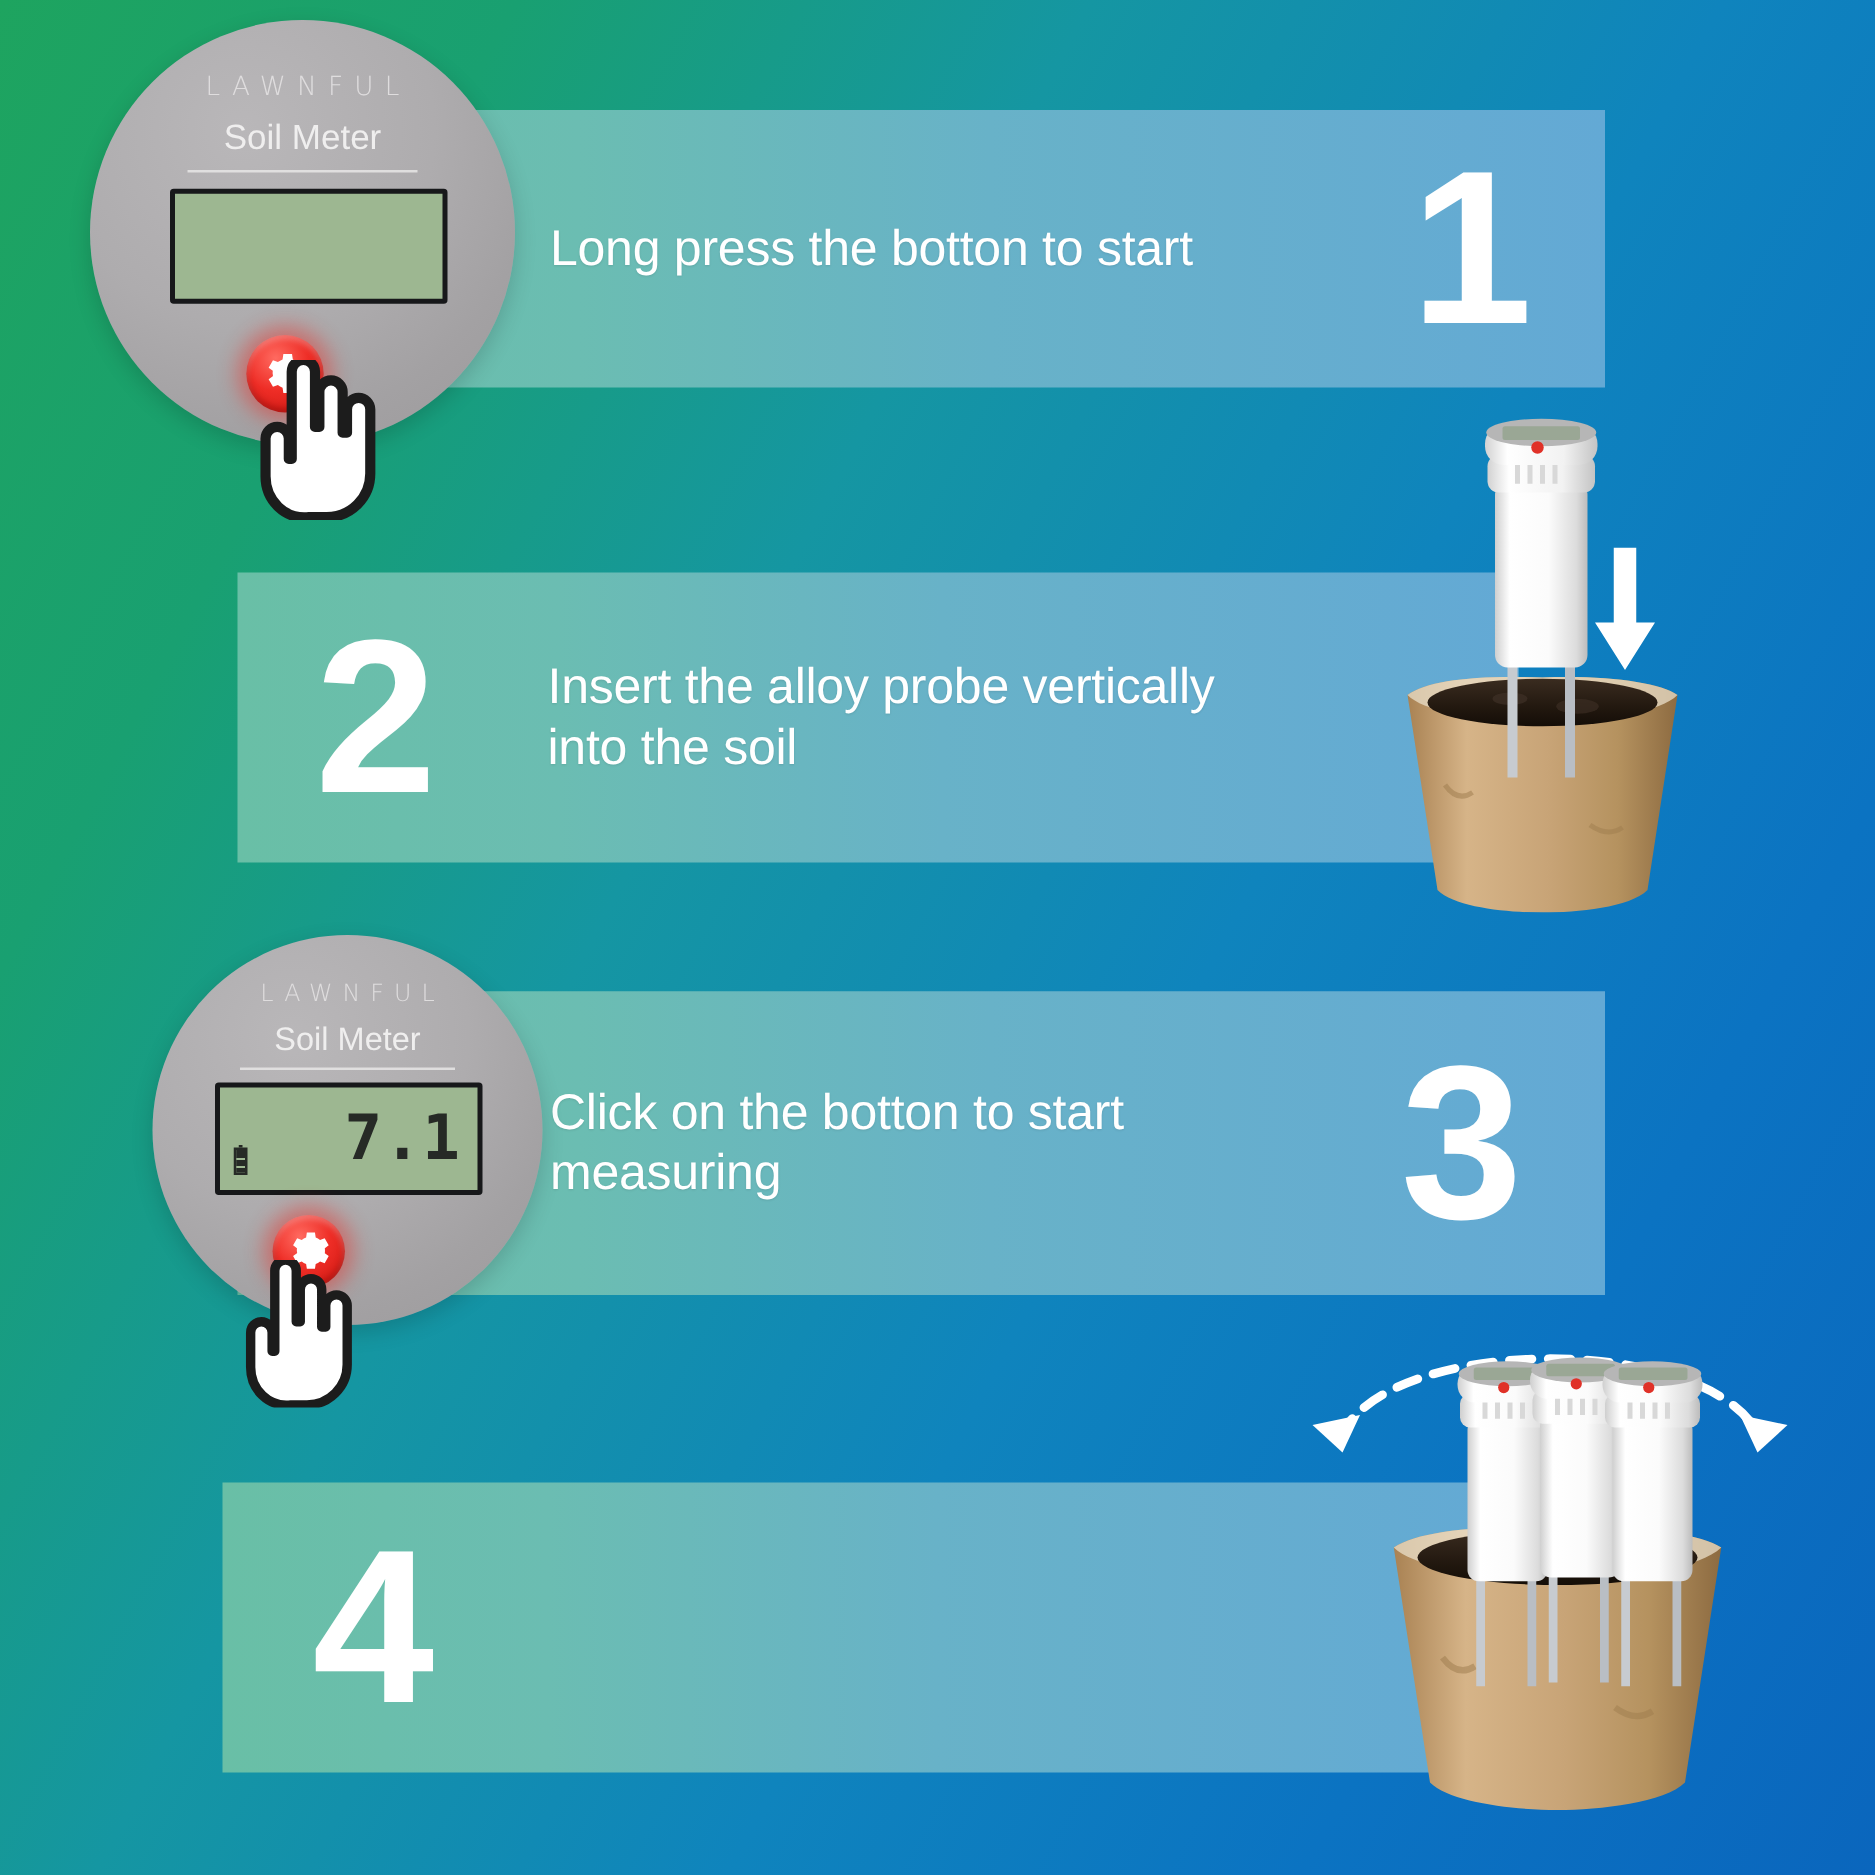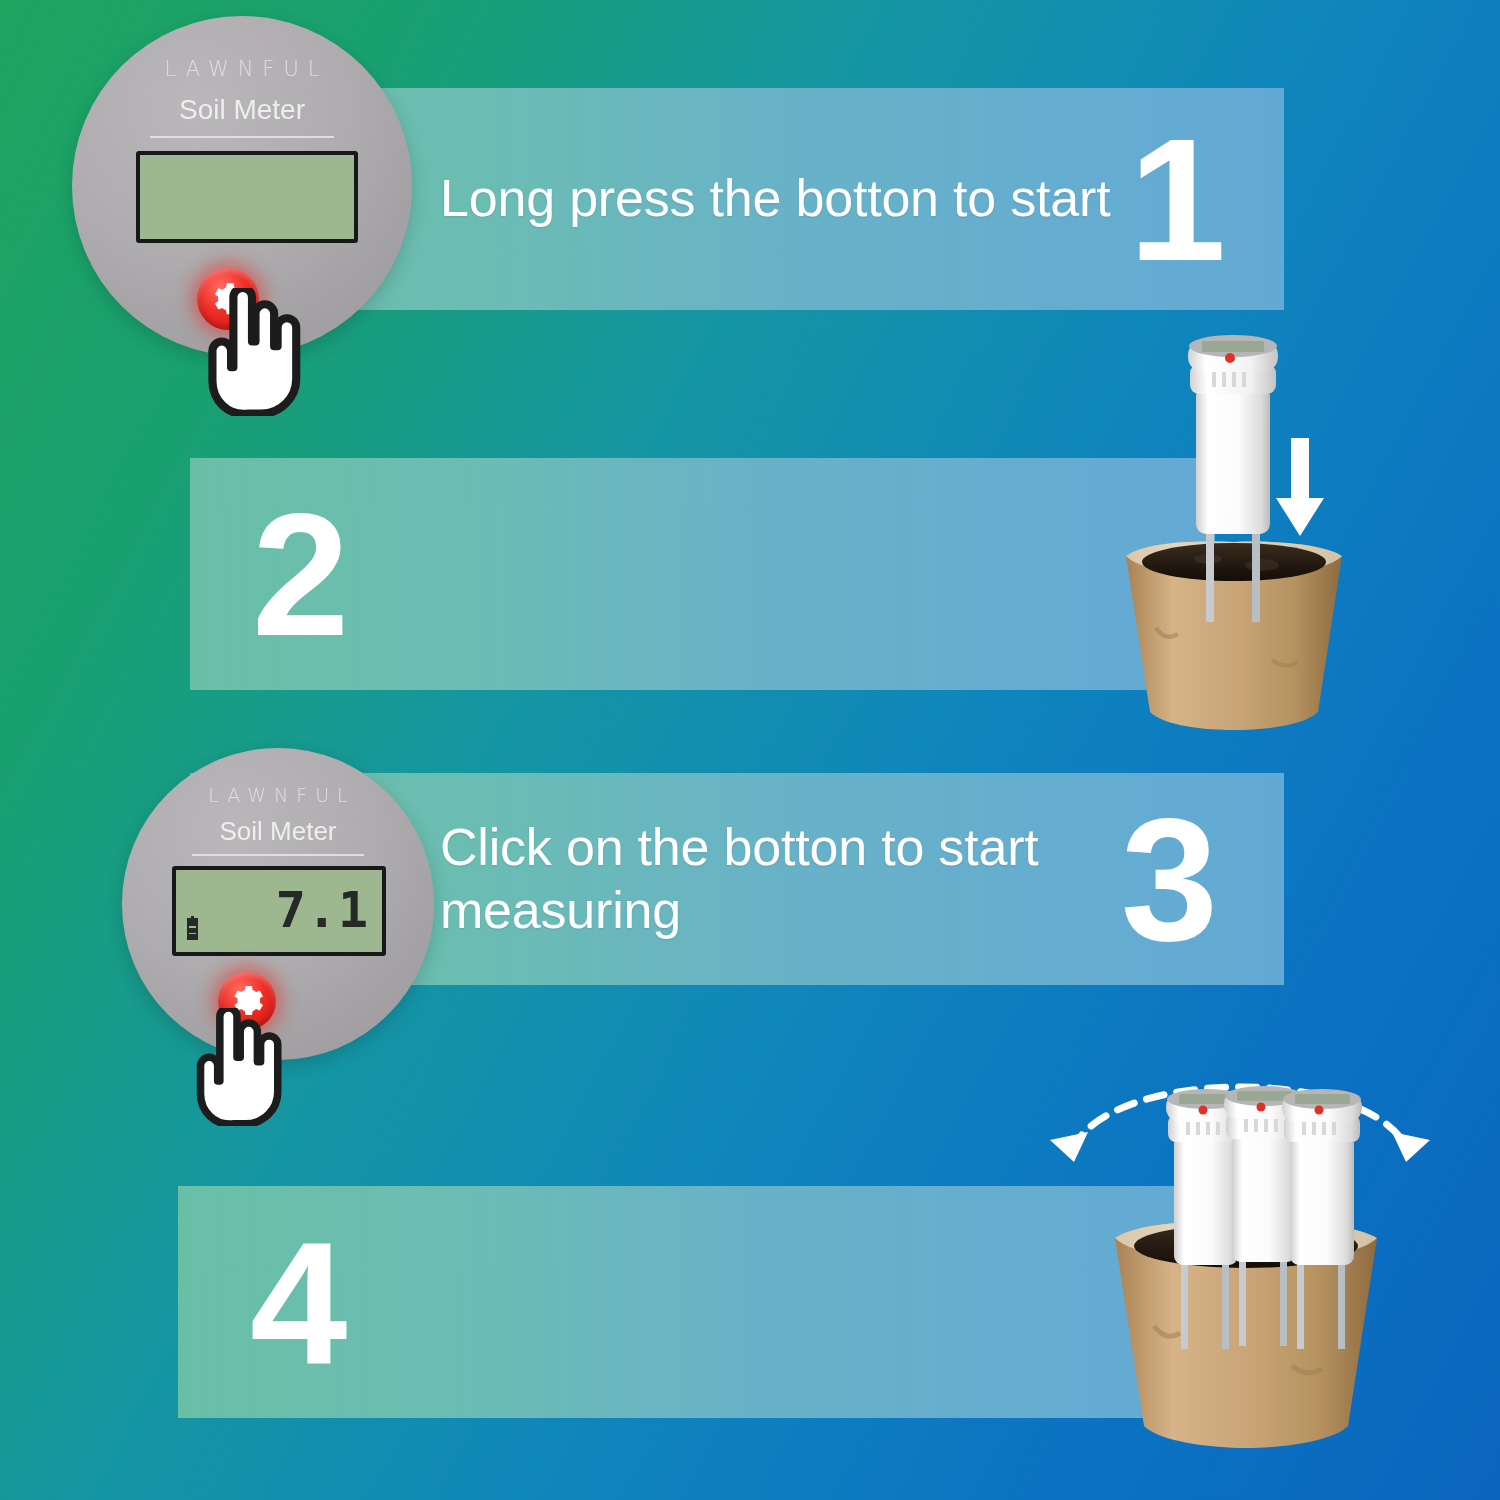--- a/index.html
+++ b/index.html
@@ -29,26 +29,26 @@
   .step-bar {
     position: absolute;
     background: linear-gradient(90deg, #69bfa6 0%, #6bbdb2 25%, #68b2c8 55%, #63a9d5 100%);
     display: flex;
     align-items: center;
     box-sizing: border-box;
   }
 
   .bar1 { left: 190px; top: 88px;   width: 1094px; height: 222px; }
   .bar2 { left: 190px; top: 458px;  width: 1025px; height: 232px; }
-  .bar3 { left: 190px; top: 773px;  width: 1094px; height: 212px; }
+  .bar3 { left: 190px; top: 793px;  width: 1094px; height: 243px; }
   .bar4 { left: 178px; top: 1186px; width: 1040px; height: 232px; }
 
   .step-text {
     color: #ffffff;
-    font-size: 52px;
+    font-size: 40px;
     line-height: 1.22;
     font-weight: 400;
     letter-spacing: -0.2px;
     text-shadow: 0 1px 2px rgba(0,0,0,0.10);
     white-space: pre-line;
   }
 
   .step-num {
     color: #ffffff;
     font-size: 175px;
@@ -231,20 +231,22 @@
   </div>
 
   <div class="hand hand1">
     <svg viewBox="0 0 100 110">
       <path d="M34 8c0-4.4 3.6-8 8-8s8 3.6 8 8v38h3V22c0-4.4 3.6-8 8-8s8 3.6 8 8v28h3V34c0-4.4 3.6-8 8-8s8 3.6 8 8v44c0 16.6-13.4 30-30 30H46C29.4 110 16 96.6 16 80V54c0-4.4 3.6-8 8-8s8 3.6 8 8v14h2V8z" fill="#ffffff" stroke="#1c1c1c" stroke-width="7" stroke-linejoin="round"></path>
     </svg>
   </div>
 
   <div class="step-bar bar2">
     <div class="step-num">2</div>
+    <div class="step-text">Insert the alloy probe vertically
+into the soil</div>
   </div>
 
   <div class="pot pot-single">
     <svg viewBox="0 0 224 190">
       <defs>
         <linearGradient id="potG" x1="0" y1="0" x2="1" y2="0">
           <stop offset="0%" stop-color="#a98253"></stop>
           <stop offset="22%" stop-color="#d6b488"></stop>
           <stop offset="52%" stop-color="#c8a477"></stop>
           <stop offset="78%" stop-color="#b5925f"></stop>

